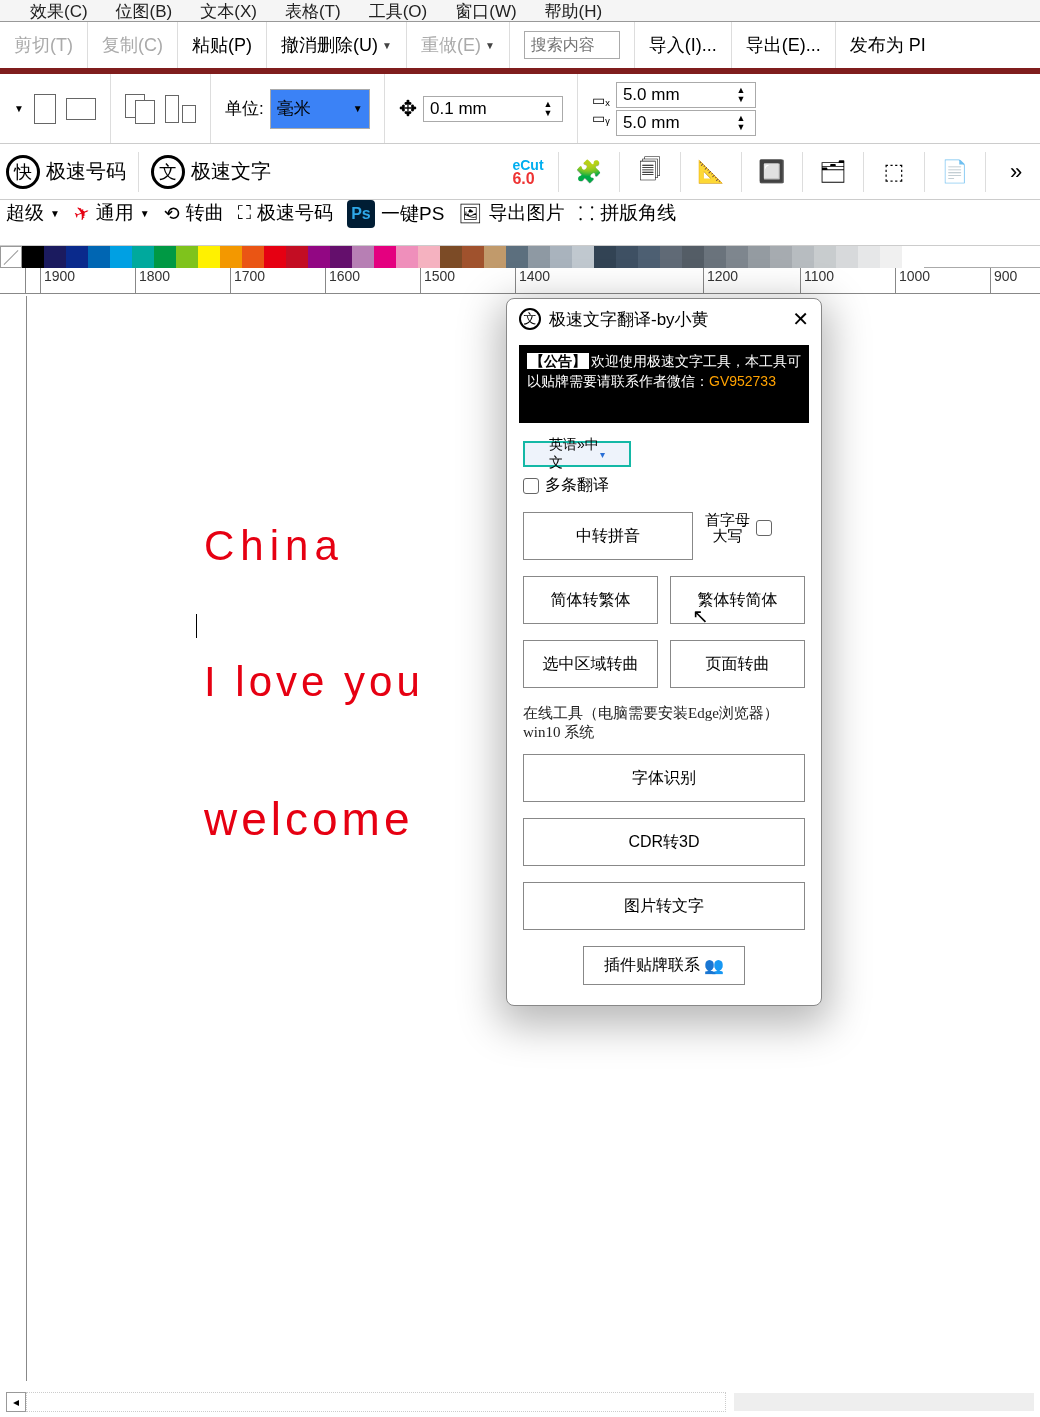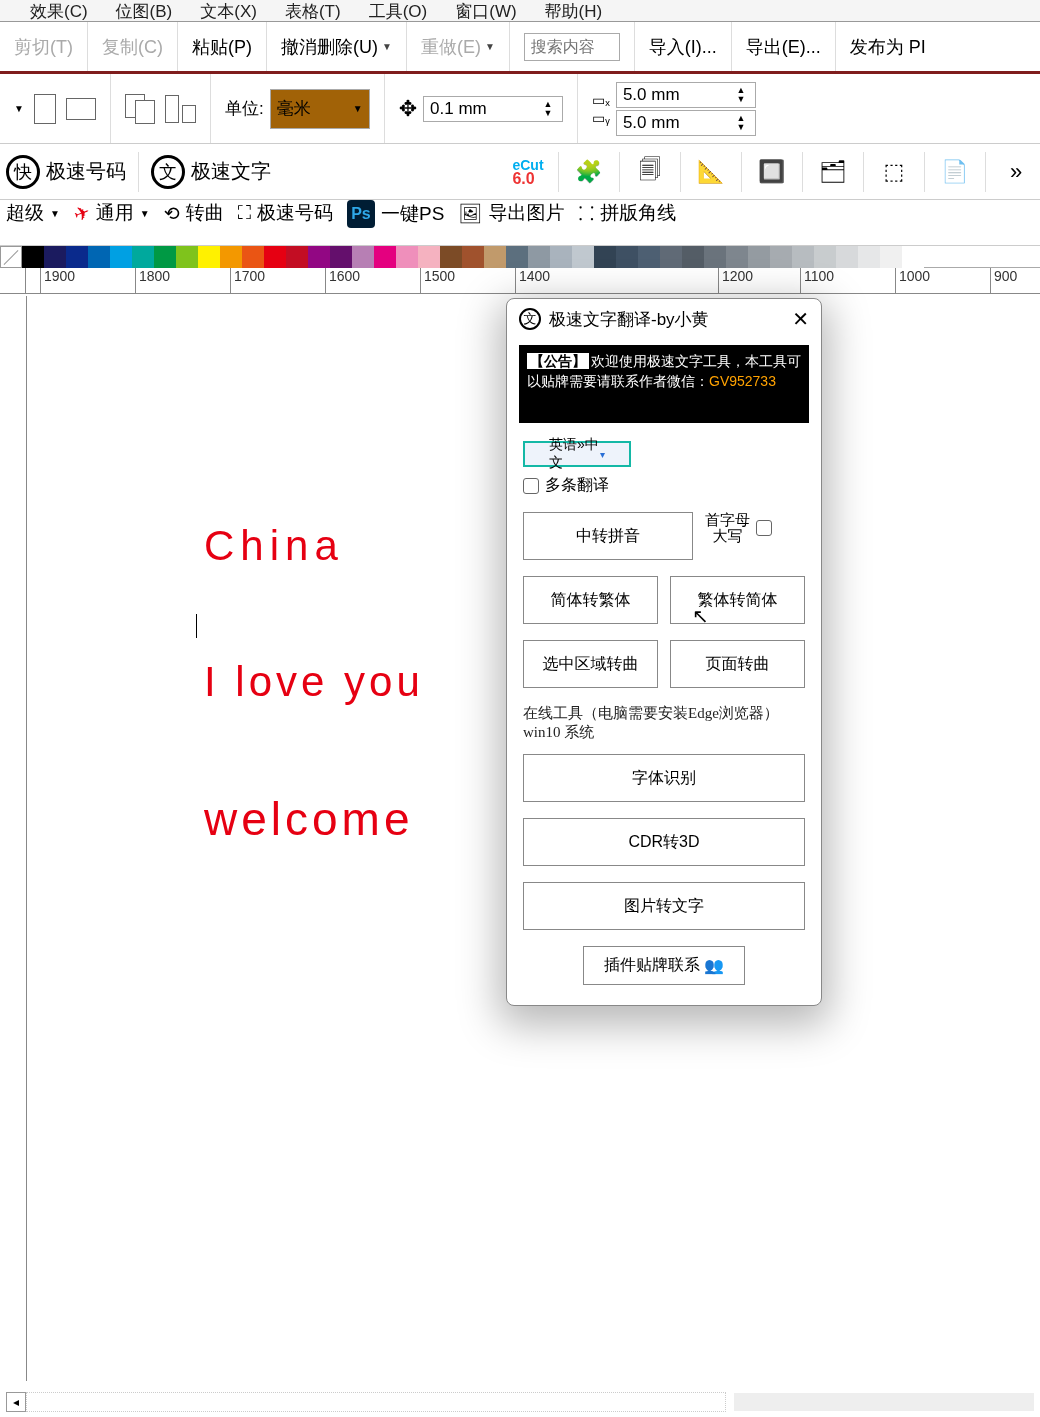--- a/index.html
+++ b/index.html
@@ -1,33 +1,33 @@
 <!DOCTYPE html>
 <html><head>
 <meta charset="utf-8">
 <style>
 * { margin: 0; padding: 0; box-sizing: border-box; font-family: "Microsoft YaHei", SimSun, Arial, sans-serif; }
 body { background: #fff; width: 1040px; height: 1417px; overflow: hidden; position: relative; }
 
 .menubar { display: flex; gap: 28px; padding: 0 30px; height: 22px; font-size: 17px; border-bottom: 1px solid #999; background: #f5f5f5; }
 .menubar span { color: #222; }
 
-.stdbar { display: flex; align-items: flex-start; height: 52px; border-bottom: 3px solid #7f1d1d; background: #fff; font-size: 18px; }
+.stdbar { display: flex; align-items: flex-start; height: 52px; border-bottom: 6px solid #7f1d1d; background: #fff; font-size: 18px; }
 .stdbar .grp { padding: 0 14px; border-right: 1px solid #ddd; height: 100%; display: flex; align-items: center; }
 .stdbar .disabled { color: #aaa; }
 .stdbar .dd { margin-left: 4px; font-size: 10px; color: #444; }
 
 .propbar { display: flex; align-items: center; height: 70px; border-bottom: 1px solid #ccc; background: #fff; font-size: 17px; }
 .propbar .cell { padding: 0 14px; border-right: 1px solid #ddd; height: 100%; display: flex; align-items: center; gap: 6px; }
 .icnbtn { width: 30px; height: 30px; border: 1px solid #666; display: inline-block; }
 .stack { display: flex; flex-direction: column; gap: 2px; }
 .nudgeinput { width: 120px; height: 28px; border: 1px solid #aaa; padding: 0 6px; font-size: 16px; }
 .spin { border: 1px solid #aaa; width: 140px; height: 26px; display: flex; align-items: center; padding: 0 6px; }
 .spinbtns { width: 16px; display:flex; flex-direction:column; font-size:9px; line-height:9px; text-align:center; }
-.unitsel { width: 100px; height: 40px; border: 1px solid #aaa; background: #a16207; display: flex; align-items: center; padding: 0 6px; }
+.unitsel { width: 100px; height: 40px; border: 1px solid #aaa; background: #3b82f6; display: flex; align-items: center; padding: 0 6px; }
 
 .toolrow1 { display: flex; align-items: center; height: 56px; border-bottom: 1px solid #ccc; background: #fff; font-size: 20px; padding: 0 6px; gap: 6px; }
 .circ { width: 34px; height: 34px; border: 3px solid #000; border-radius: 50%; display: flex; align-items: center; justify-content: center; font-size: 18px; }
 .sep { width: 1px; height: 40px; background: #ddd; margin: 0 6px; }
 .ticn { width: 36px; height: 36px; display:flex;align-items:center;justify-content:center; font-size:22px; }
 .ecut { font-size:14px; line-height:14px; color:#00aeef; font-weight:bold; text-align:left;}
 .ecut b { color:#e33; font-size:16px;}
 
 .toolrow2 { display: flex; align-items: flex-start; height: 46px; border-bottom: 1px solid #ccc; background: #fff; font-size: 19px; padding: 0 6px; gap: 14px; }
 .toolrow2 .item { display:flex; align-items:center; gap:6px; }
@@ -270,21 +270,21 @@
 <div class="ruler">
   <div class="corner"></div>
   <div id="ruler-host">
       <div class="tick" style="left: 40px;">1900</div>
       <div class="tick" style="left: 135px;">1800</div>
       <div class="tick" style="left: 230px;">1700</div>
       <div class="tick" style="left: 325px;">1600</div>
       <div class="tick" style="left: 420px;">1500</div>
       <div class="tick" style="left: 515px;">1400</div>
       <div class="tick" style="left: 610px; margin-top: 40px;">1300</div>
-      <div class="tick" style="left: 718px;">1200</div>
+      <div class="tick" style="left: 703px;">1200</div>
       <div class="tick" style="left: 800px;">1100</div>
       <div class="tick" style="left: 895px;">1000</div>
       <div class="tick" style="left: 990px;">900</div>
     </div>
 </div>
 
 <div class="canvas">
   <div class="ctext" style="left:178px; top:226px">China</div>
   <div class="cursor" style="left:170px; top:318px"></div>
   <div class="ctext" style="left:178px; top:362px; letter-spacing:4px">I love you</div>

